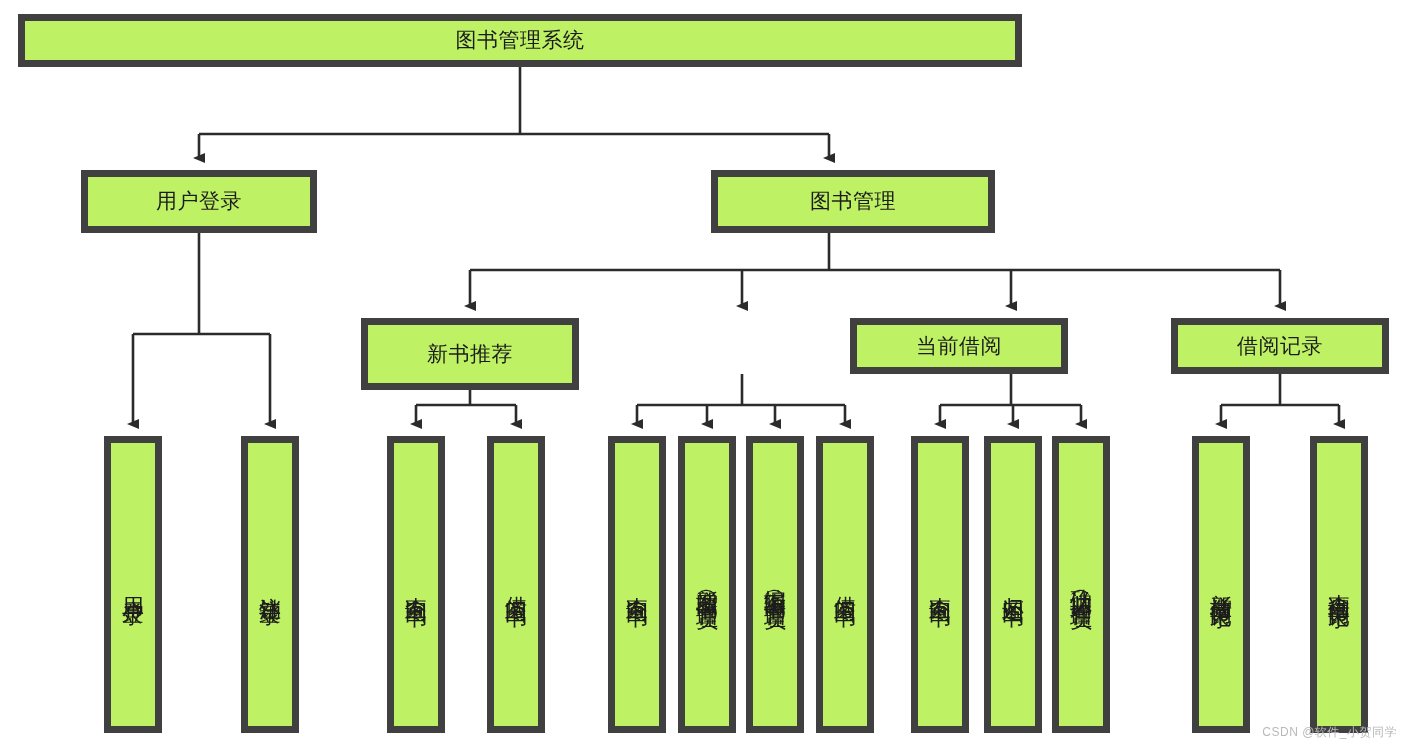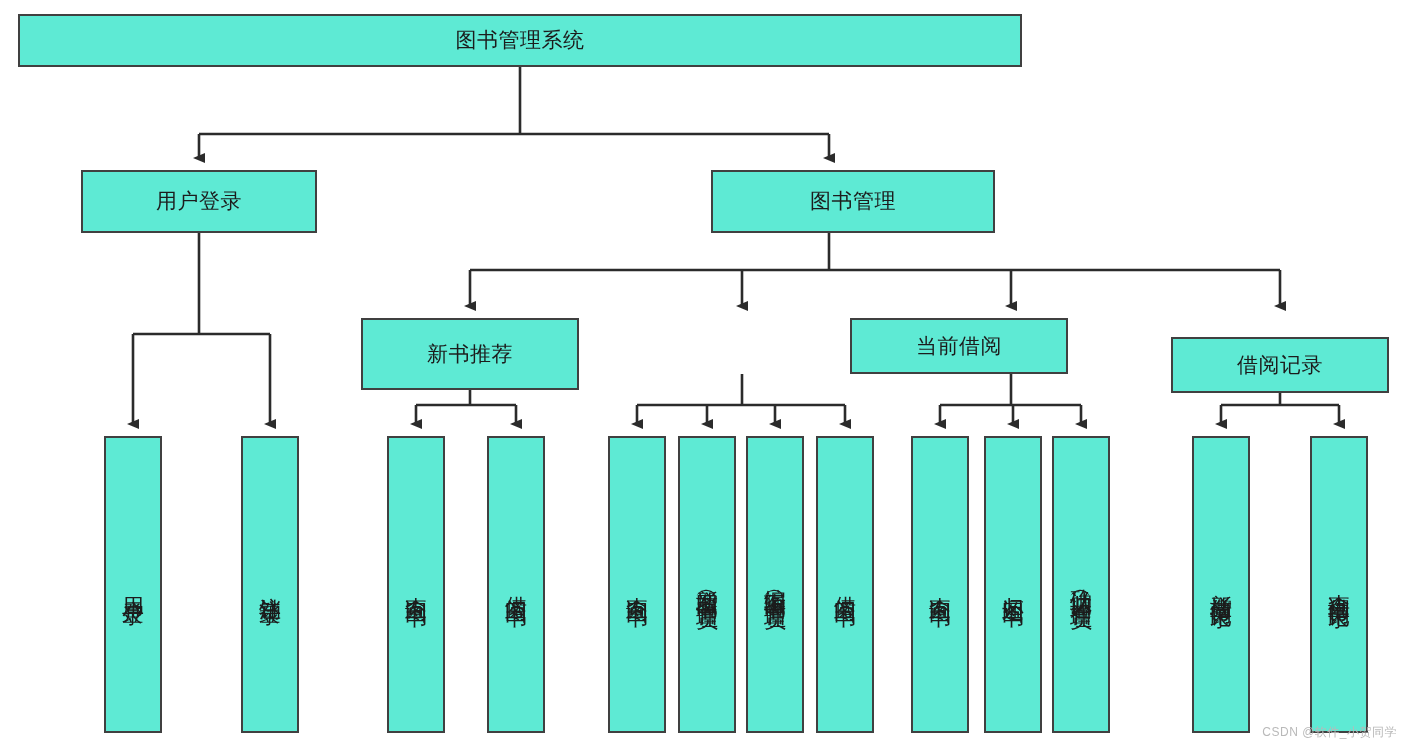--- a/index.html
+++ b/index.html
@@ -20,22 +20,22 @@
   svg.layer {
     position: absolute;
     left: 0;
     top: 0;
     width: 1405px;
     height: 747px;
   }
   .node-box {
     position: absolute;
     box-sizing: border-box;
-    background: #5eead4;
-    border: 2px solid #404040;
+    background: #bef264;
+    border: 7px solid #404040;
     display: flex;
     align-items: center;
     justify-content: center;
     text-align: center;
   }
   .node-label {
     color: #1c1c1c;
     font-size: 21px;
     line-height: 1.08;
     letter-spacing: 0.5px;
@@ -130,21 +130,21 @@
   <div class="node-box" style="left:711px; top:170px; width:284px; height:63px;">
     <span class="node-label">图书管理</span>
   </div>
 
   <div class="node-box" style="left:361px; top:318px; width:218px; height:72px;">
     <span class="node-label">新书推荐</span>
   </div>
   <div class="node-box" style="left:850px; top:318px; width:218px; height:56px;">
     <span class="node-label">当前借阅</span>
   </div>
-  <div class="node-box" style="left:1171px; top:337px; width:218px; height:56px;">
+  <div class="node-box" style="left:1171px; top:318px; width:218px; height:56px;">
     <span class="node-label">借阅记录</span>
   </div>
 
   <div class="node-box vertical" style="left:104px; top:436px; width:58px; height:297px;">
     <span class="node-label">用户登录</span>
   </div>
   <div class="node-box vertical" style="left:241px; top:436px; width:58px; height:297px;">
     <span class="node-label">注销登录</span>
   </div>
   <div class="node-box vertical" style="left:387px; top:436px; width:58px; height:297px;">

